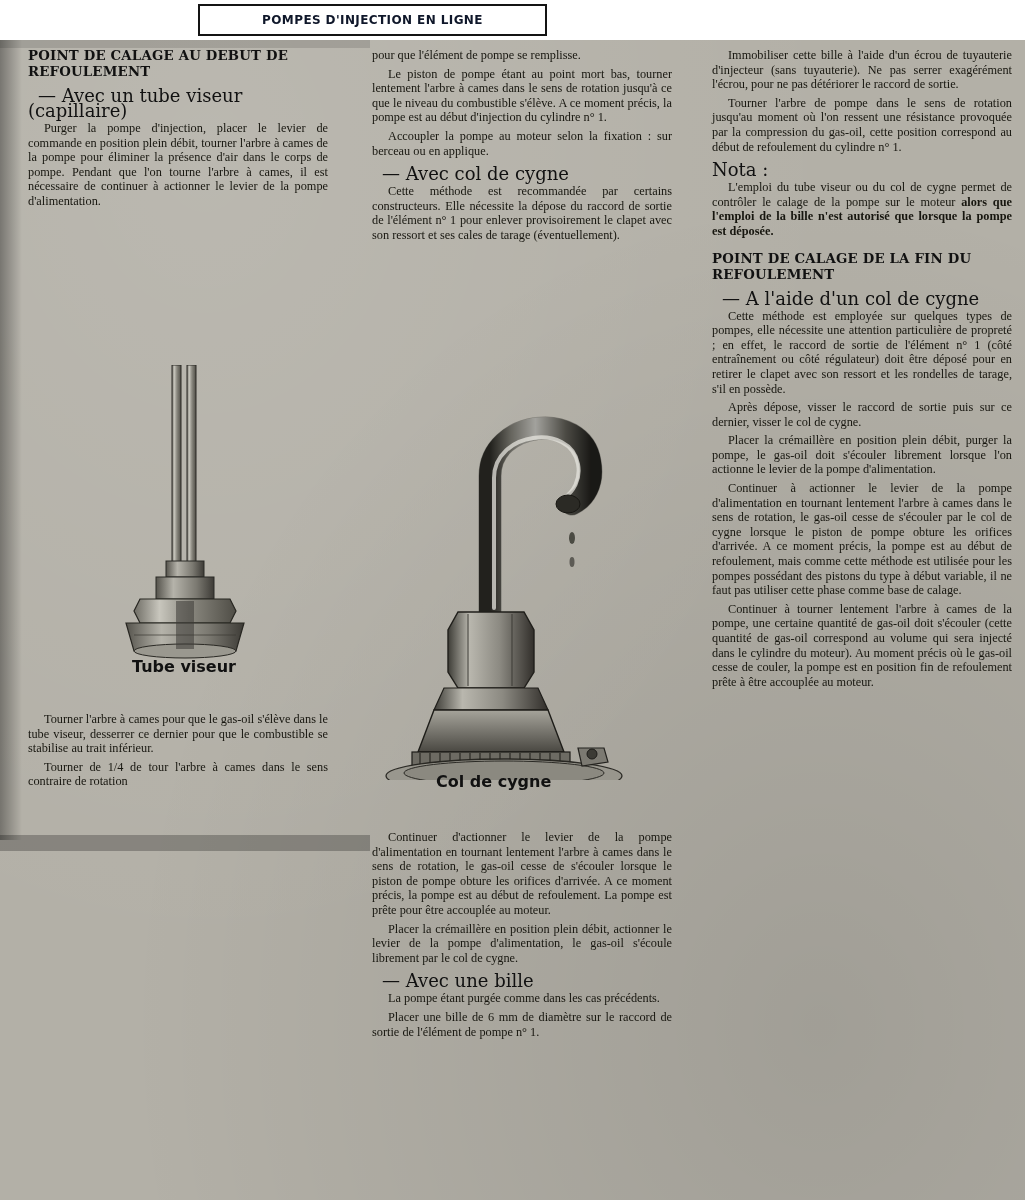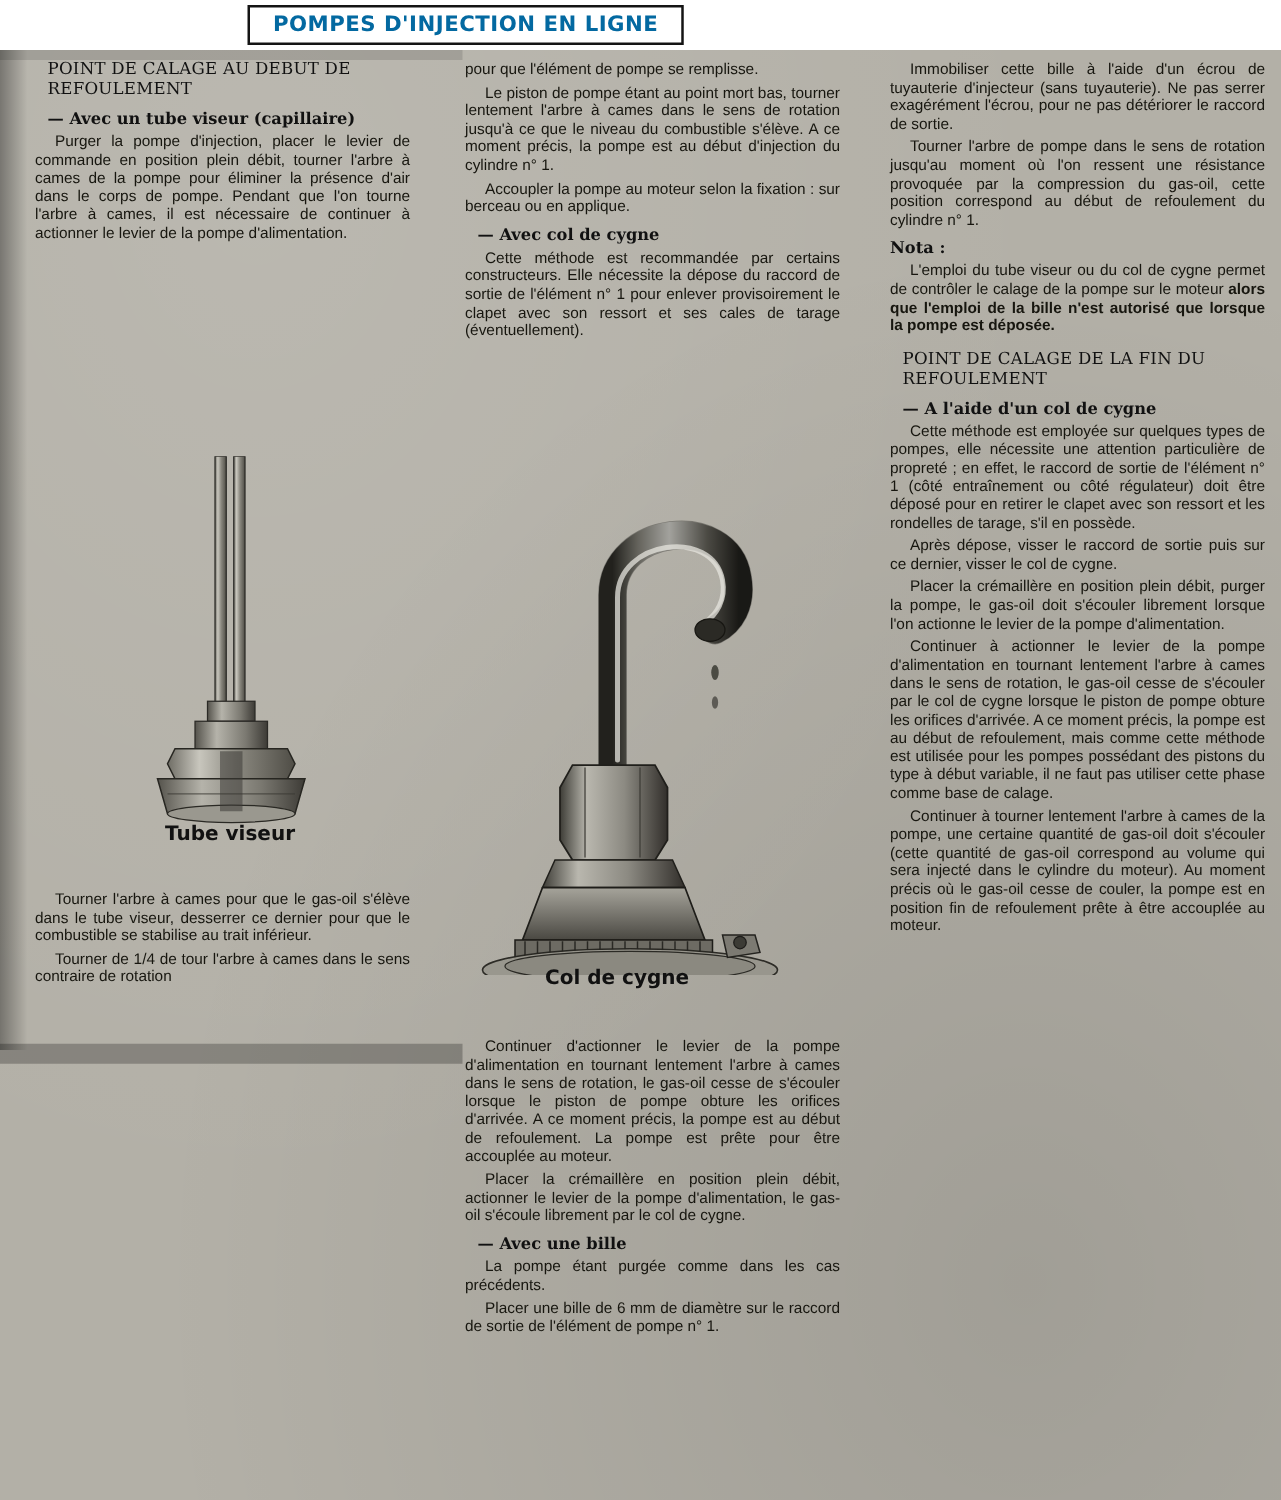--- a/index.html
+++ b/index.html
@@ -3,46 +3,46 @@
 <meta charset="utf-8">
 <style>
   html,body{margin:0;padding:0;background:#ffffff;}
   body{width:1025px;height:1200px;font-family:"DejaVu Sans",sans-serif;}
   .page{position:relative;width:1025px;height:1200px;background:#b9b6ae;overflow:hidden;}
 
   
   .topband{position:absolute;left:0;top:0;width:1025px;height:40px;background:#ffffff;}
   .title-box{position:absolute;left:198px;top:4px;width:345px;height:28px;background:#ffffff;border:2px solid #141414;
              display:flex;align-items:center;justify-content:center;}
-  .title-box .t{font-family:"DejaVu Sans",sans-serif;font-weight:bold;font-size:17px;letter-spacing:.4px;color:#0369a1;}
+  .title-box .t{font-family:"DejaVu Sans",sans-serif;font-weight:bold;font-size:12px;letter-spacing:.4px;color:#0f172a;}
 
   
   .paper{position:absolute;left:0;top:40px;width:1025px;height:1160px;
          background:
            radial-gradient(ellipse at 20% 10%, rgba(255,255,255,0.10), rgba(0,0,0,0) 55%),
            radial-gradient(ellipse at 80% 85%, rgba(0,0,0,0.10), rgba(0,0,0,0) 60%),
            #b3b0a7;
   }
   
   .shade-l{position:absolute;left:0;top:0;width:22px;height:800px;background:linear-gradient(to right,rgba(0,0,0,.35),rgba(0,0,0,0));}
   .shade-tl{position:absolute;left:0;top:0;width:370px;height:8px;background:rgba(0,0,0,.12);}
   .shade-bl{position:absolute;left:0;top:795px;width:370px;height:16px;background:rgba(0,0,0,.25);}
 
   .col{position:absolute;top:8px;width:300px;color:#12120f;}
   .col1{left:28px;}
   .col2{left:372px;}
   .col3{left:712px;}
 
   p{margin:0 0 4px 0;text-indent:16px;text-align:justify;
-    font-family:Liberation Sans, sans-serif;font-size:12.3px;line-height:14.6px;
+    font-family:Liberation Serif, serif;font-size:12.3px;line-height:14.6px;
     color:#17160f;}
   p.noind{text-indent:0;}
-  h2{margin:0 0 6px 10px;font-family:"DejaVu Serif",serif;font-weight:normal;font-size:13.3px;
+  h2{margin:0 0 6px 0;font-family:"DejaVu Serif",serif;font-weight:bold;font-size:13.3px;
      line-height:16px;letter-spacing:.2px;color:#111;}
-  h3{margin:8px 0 3px 0;font-family:"DejaVu Serif",serif;font-weight:bold;font-size:13px;
+  h3{margin:8px 0 3px 0;font-family:"DejaVu Serif",serif;font-weight:normal;font-size:18px;
      line-height:15px;color:#111;text-indent:10px;}
   .sp{height:8px;}
   b.em{font-weight:bold;}
 
   
   .fig1{position:absolute;left:40px;top:325px;width:300px;height:330px;}
   .fig1 .cap{position:absolute;left:92px;top:292px;font-family:"DejaVu Sans",sans-serif;
              font-weight:bold;font-size:16px;color:#111;}
   .fig2{position:absolute;left:372px;top:340px;width:300px;height:420px;}
   .fig2 .cap{position:absolute;left:64px;top:392px;font-family:"DejaVu Sans",sans-serif;

